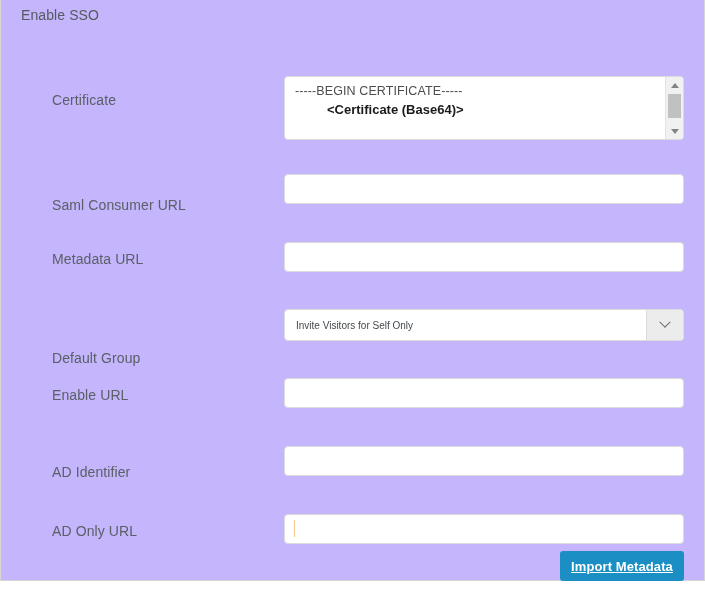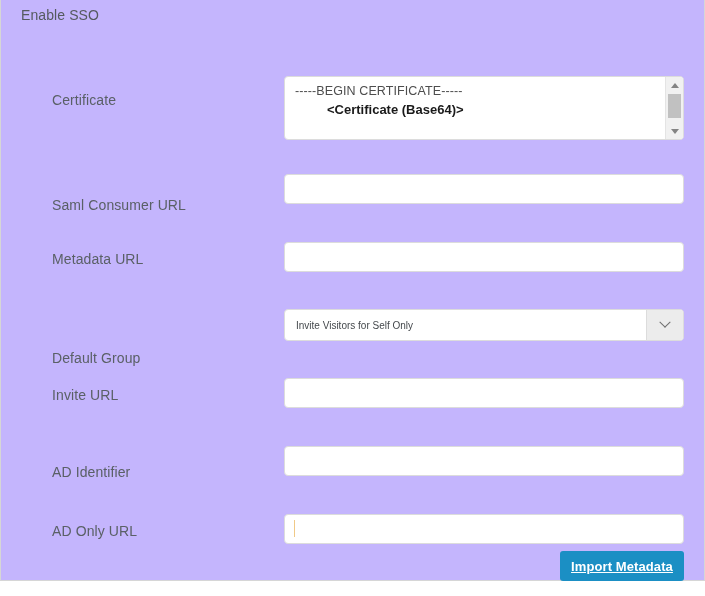--- a/index.html
+++ b/index.html
@@ -286,21 +286,21 @@
     <div class="row-label" style="top:7px;margin-top:31px;">Default Group</div>
   </div>
   <div class="select" style="top:309px;">
     <div class="select-value">Invite Visitors for Self Only</div>
     <div class="select-arrow">
         <span class="chev"></span>
       </div>
   </div>
 
   <div class="row" style="top:380px;">
-    <div class="row-label" style="top:7px;">Invite URL</div>
+    <div class="row-label" style="top:7px;">Enable URL</div>
   </div>
   <input class="text-input field" style="top: 378px;" type="text" placeholder="">
 
   <div class="row" style="top:448px;">
     <div class="row-label" style="top:16px;">AD Identifier</div>
   </div>
   <input class="text-input field" style="top: 446px;" type="text" placeholder="">
 
   <div class="row" style="top:516px;">
     <div class="row-label" style="top:7px;">AD Only URL</div>

